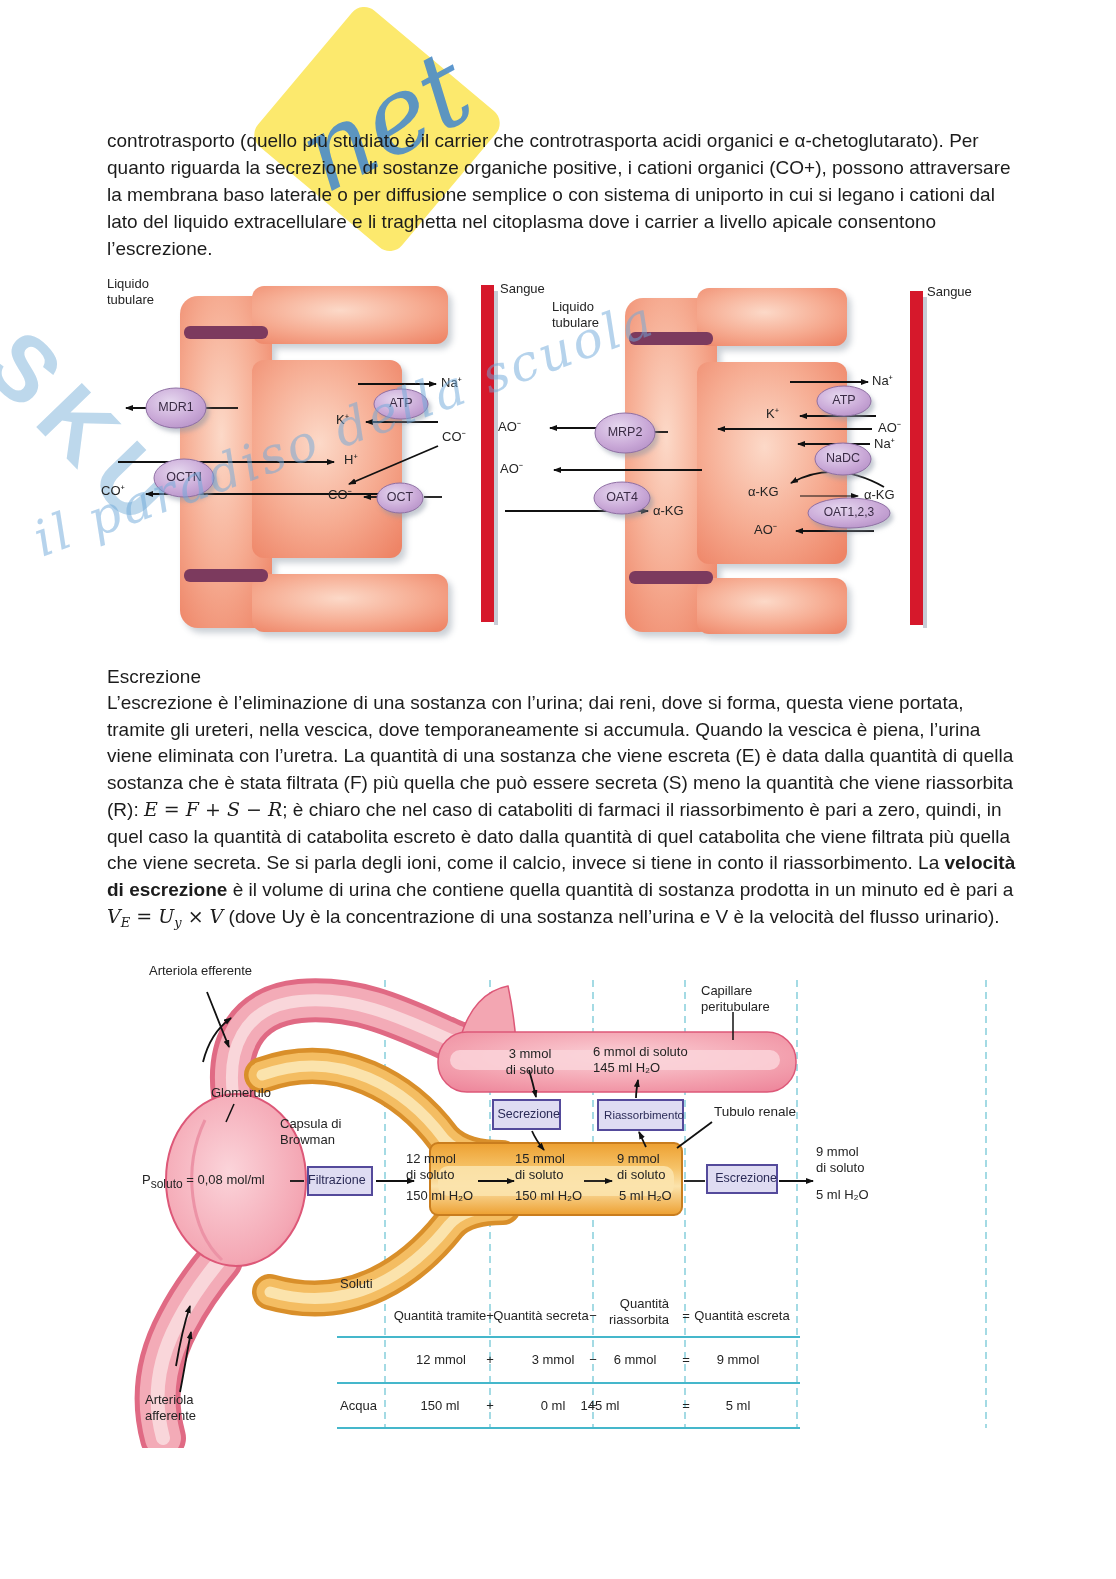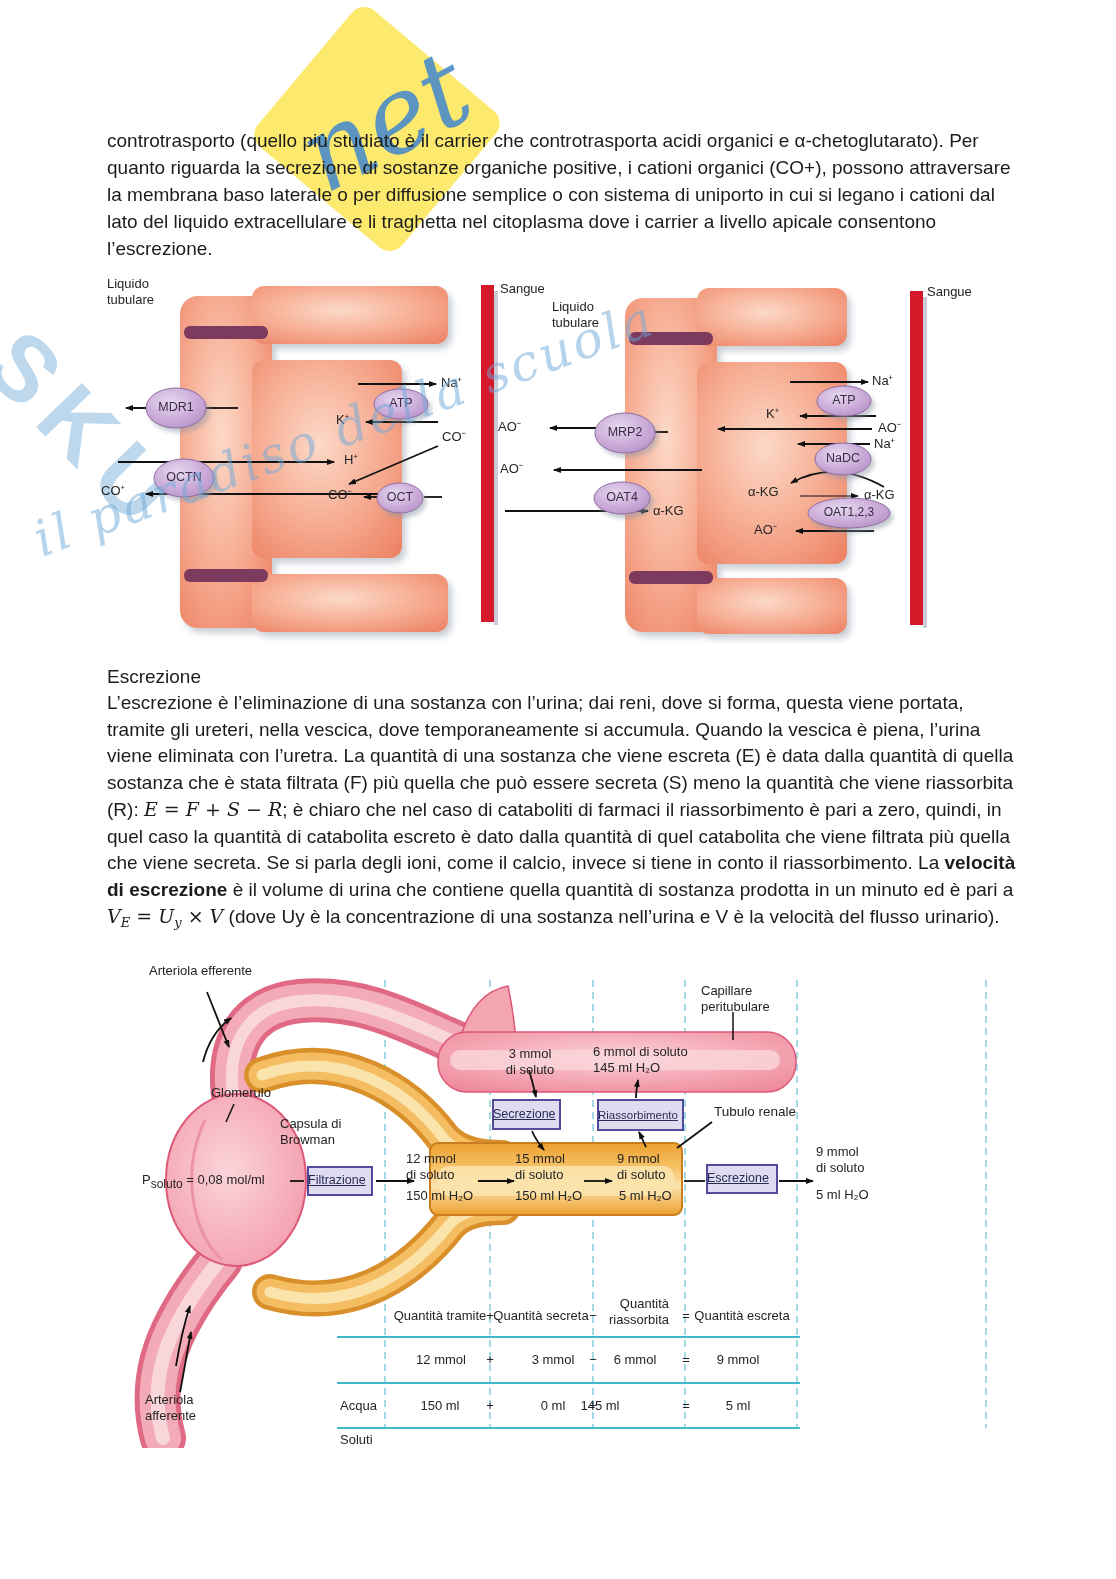--- a/index.html
+++ b/index.html
@@ -19,21 +19,21 @@
   
   .para{position:absolute;left:107px;width:912px;font-size:19px;line-height:27px;z-index:1;}
   .math{font-family:"DejaVu Serif",serif;font-style:italic;}
   .sub{font-size:12px;position:relative;bottom:-4px;}
   .msub{font-family:"DejaVu Serif",serif;font-style:italic;font-size:13px;position:relative;bottom:-4px;}
   b{font-weight:bold;}
   
   .figsvg{position:absolute;left:0;z-index:1;}
   .lbl{position:absolute;font-size:13px;color:#242424;white-space:pre-line;z-index:2;line-height:1.22;}
   .tp{font-size:12.5px;text-align:center;color:#3a2b45;}
-  .boxlbl{font-size:12.5px;text-align:left;color:#2b2b57;text-decoration:underline;}
+  .boxlbl{font-size:12.5px;text-align:right;color:#2b2b57;}
   .ctr{transform:translateX(-50%);}
   .t13{font-size:13px;}
 </style>
 </head>
 <body>
 
 <div id="page">
 
   <div class="wm" id="wm-letters">SKU</div>
   <div class="wm" id="wm-note"></div>
@@ -290,21 +290,21 @@
 
   <div class="lbl ctr" style="left:440px;top:1308px">Quantità tramite</div>
   <div class="lbl ctr" style="left:541px;top:1308px">Quantità secreta</div>
   <div class="lbl ctr" style="left:639px;top:1296px;text-align:right">Quantità
 riassorbita</div>
   <div class="lbl ctr" style="left:742px;top:1308px">Quantità escreta</div>
   <div class="lbl ctr" style="left:490px;top:1308px">+</div>
   <div class="lbl ctr" style="left:593px;top:1308px">−</div>
   <div class="lbl ctr" style="left:686px;top:1308px">=</div>
 
-  <div class="lbl" style="left:340px;top:1432px">Soluti</div>
+  <div class="lbl" style="left:340px;top:1276px">Soluti</div>
   <div class="lbl ctr" style="left:441px;top:1352px">12 mmol</div>
   <div class="lbl ctr" style="left:490px;top:1352px">+</div>
   <div class="lbl ctr" style="left:553px;top:1352px">3 mmol</div>
   <div class="lbl ctr" style="left:593px;top:1352px">−</div>
   <div class="lbl ctr" style="left:635px;top:1352px">6 mmol</div>
   <div class="lbl ctr" style="left:686px;top:1352px">=</div>
   <div class="lbl ctr" style="left:738px;top:1352px">9 mmol</div>
 
   <div class="lbl" style="left:340px;top:1398px">Acqua</div>
   <div class="lbl ctr" style="left:440px;top:1398px">150 ml</div>

